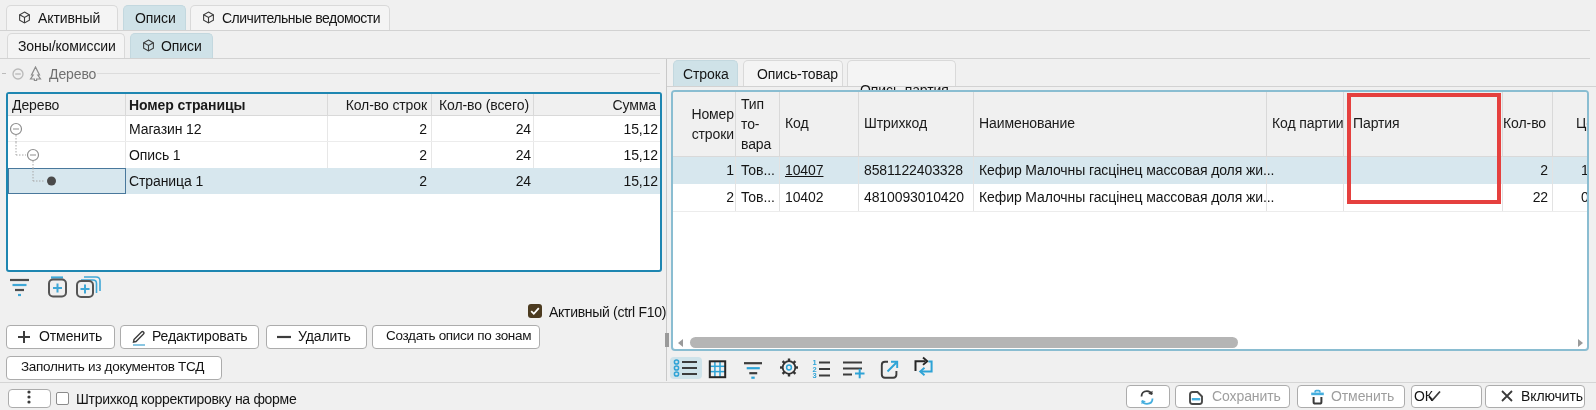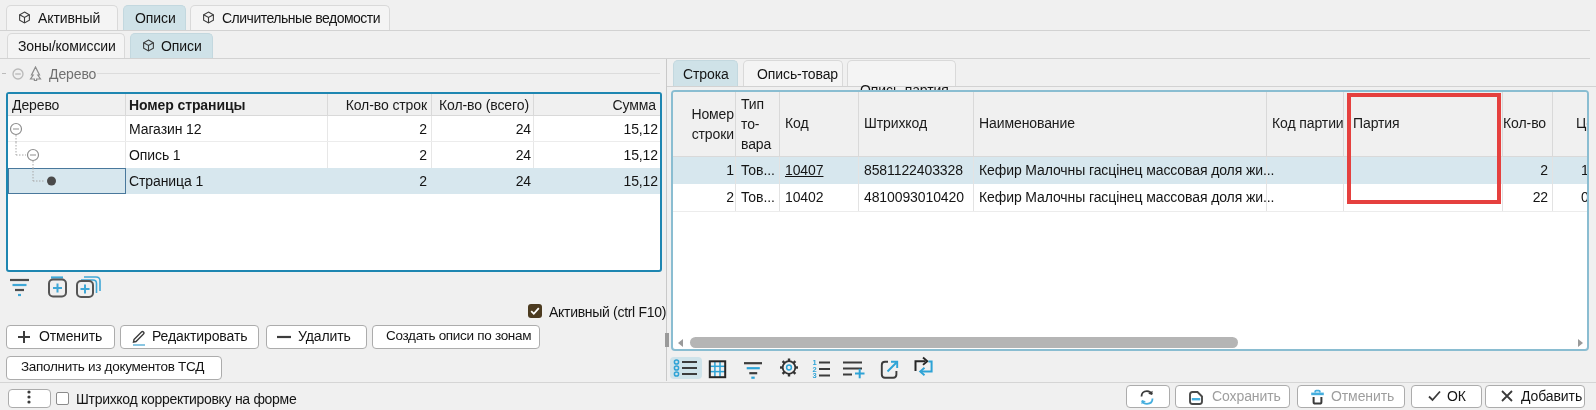--- a/index.html
+++ b/index.html
@@ -361,21 +361,21 @@
     </svg>
   </div>
 <div class="btntxt" style="left:1331px; top:388px; color:#9e9e9e;">Отменить</div>
 
 <div class="btn" style="left:1411px; top:385px; width:71px; height:22.5px;"></div>
 <div class="abs" id="ic-check" style="left:1428px; top:390px;">
     <svg width="13" height="12" viewBox="0 0 13 12" fill="none">
       <path d="M1 6.5 L4.5 10 L12 1.5" stroke="#3a3a3a" stroke-width="1.8"></path>
     </svg>
   </div>
-<div class="btntxt" style="left:1447px; top:388px;">ОК</div>
+<div class="btntxt" style="left:1414px; top:388px;">ОК</div>
 
 <div class="btn" style="left:1485px; top:385px; width:100px; height:22.5px;"></div>
 <div class="abs" id="ic-x" style="left:1501px; top:390px;">
     <svg width="12" height="12" viewBox="0 0 12 12" fill="none">
       <path d="M1 1 L11 11 M11 1 L1 11" stroke="#3a3a3a" stroke-width="1.8"></path>
     </svg>
   </div>
-<div class="btntxt" style="left:1521px; top:388px;">Добавить</div>
+<div class="btntxt" style="left:1521px; top:388px;">Включить</div>
 
 </body></html>

